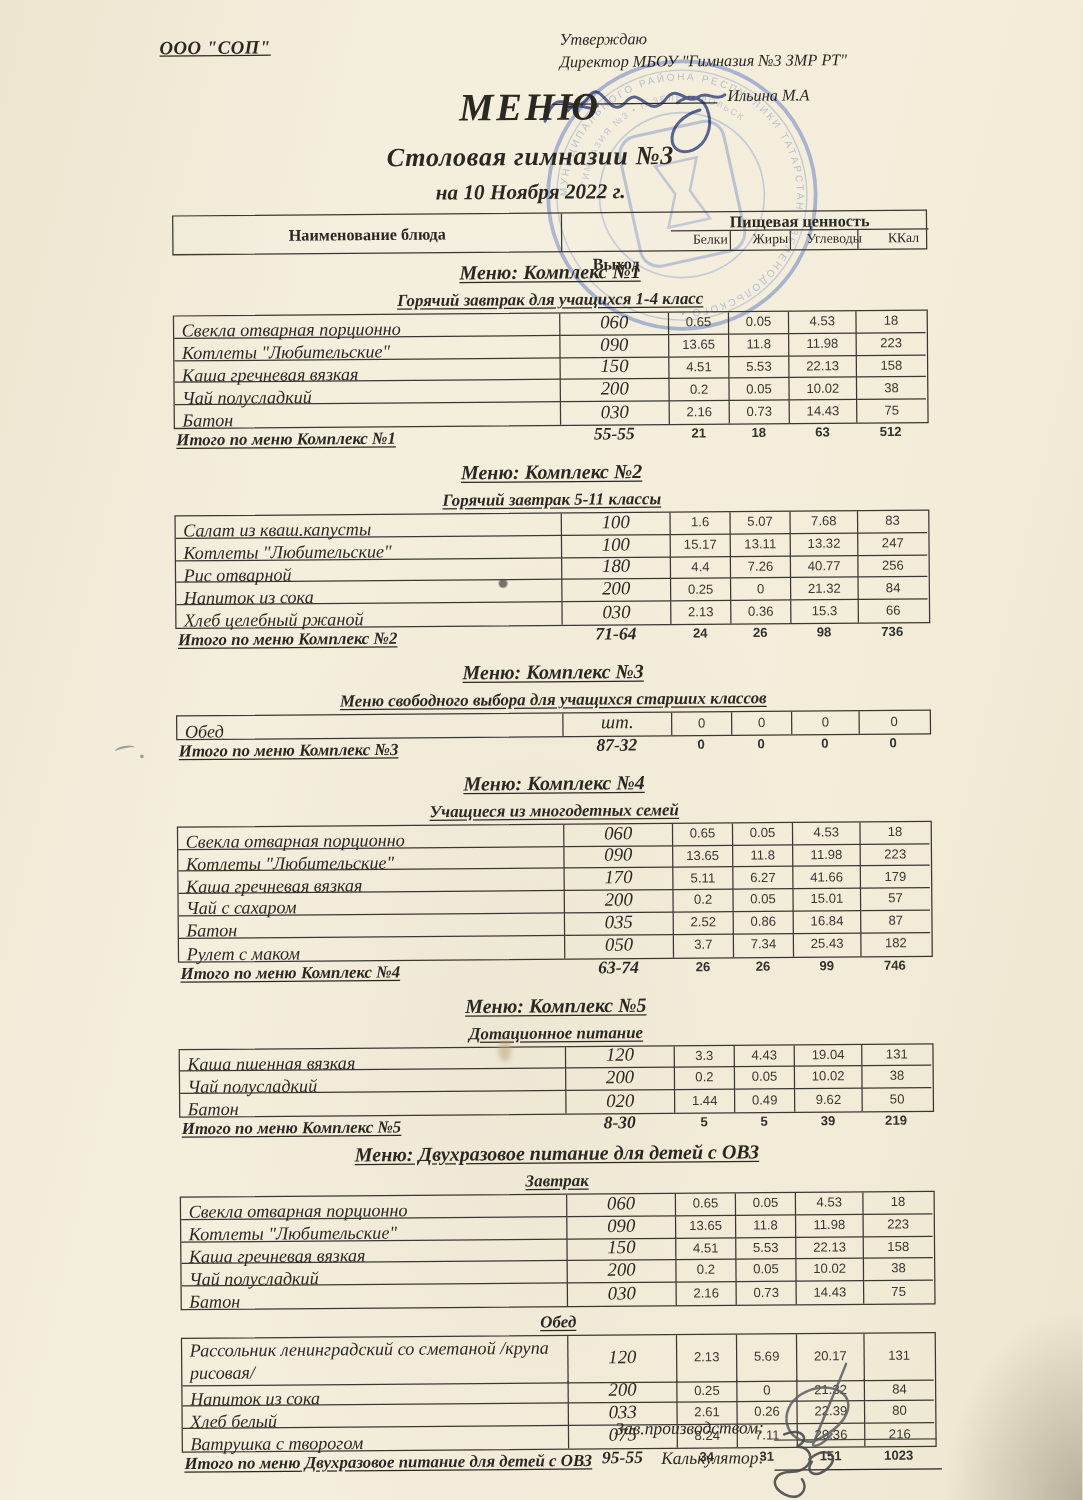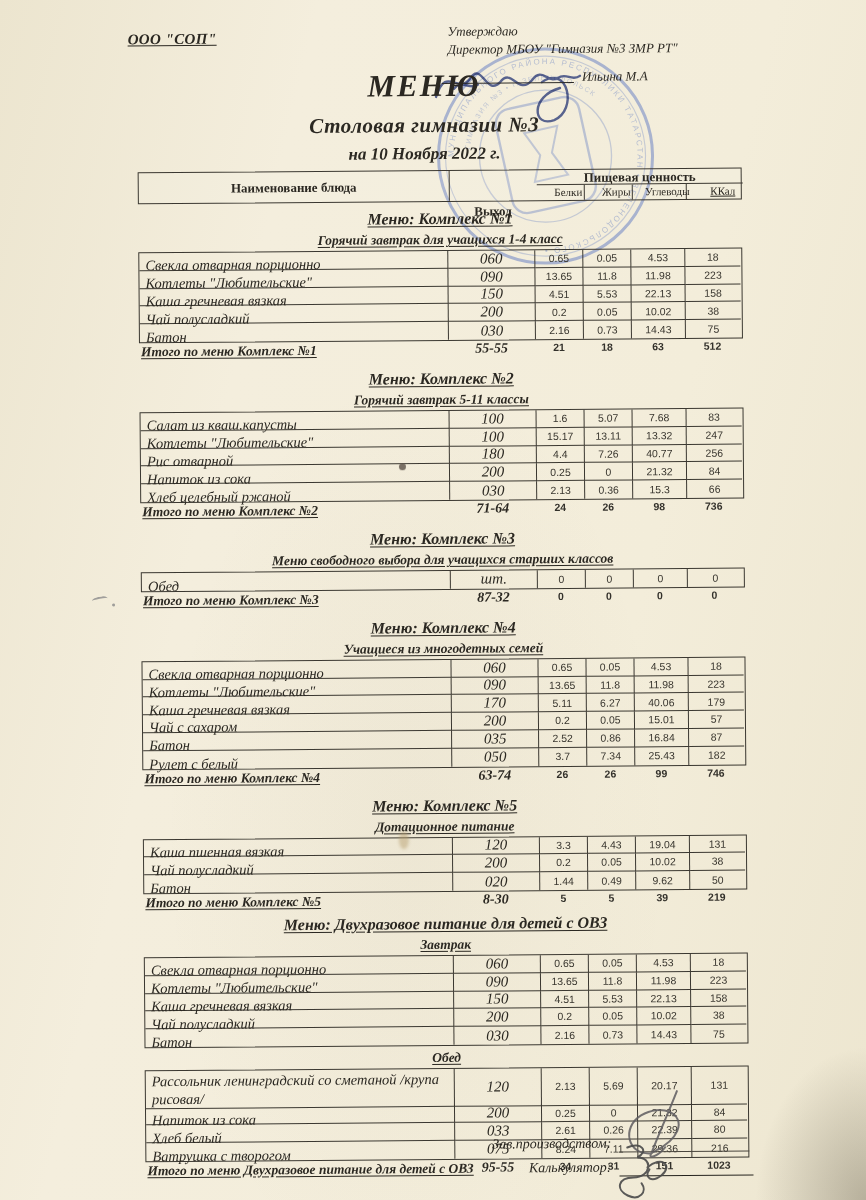--- a/index.html
+++ b/index.html
@@ -35,21 +35,21 @@
 
   
   .content{position:absolute;left:141px;top:170px;width:604px;}
   .mh{display:grid;grid-template-columns:311px 87px 48px 48px 54px 56px;grid-template-rows:15px 15px;
       border:1.8px solid #3b3831;background:rgba(255,255,255,.06);}
   .mh div{display:flex;align-items:center;justify-content:center;}
   .mh .c-name{grid-area:1/1/3/2;border-right:1.5px solid #3b3831;font:700 13px/1 "Liberation Serif",serif;}
   .mh .c-out{grid-area:1/2/3/3;border-right:1.5px solid #3b3831;font:700 13px/1 "Liberation Serif",serif;margin-top:40px;}
   .mh .c-nutr{grid-area:1/3/2/7;border-bottom:1.2px solid #3b3831;font:700 13px/1 "Liberation Serif",serif;}
   .mh .c-sub{grid-row:2;border-right:1.2px solid #3b3831;font:11px/1 "Liberation Serif",serif;margin-left:16px;}
-  .mh .c-sub:last-child{border-right:none;text-decoration:underline;}
+  .mh .c-sub:last-child{border-right:none;}
 
   .sec{margin-top:12px;}
   .sec.first{margin-top:8px;}
   .sec.ovz{margin-top:6px;}
   .sec-title{text-align:center;font:700 italic 16px/18px "Liberation Serif",serif;text-decoration:underline;text-underline-offset:2px;}
   .sub-title{margin-top:5px;text-align:center;font:700 italic 13.5px/14px "Liberation Serif",serif;text-decoration:underline;text-underline-offset:2px;}
   .tbl{margin-top:3px;border:1.6px solid #3b3831;}
   .row{display:grid;grid-template-columns:309px 87px 48px 48px 54px 55px;height:17.8px;}
   .row.tall{height:36.5px;}
   .row>div{border-right:1.3px solid #3b3831;border-bottom:1.3px solid #3b3831;overflow:visible;}
@@ -351,21 +351,21 @@
     <div class="cell-v">223</div>
   </div>
 
   <div class="row">
     <div class="cell-name">
                       <span>Каша гречневая вязкая</span>
                     </div>
     <div class="cell-out">170</div>
     <div class="cell-v">5.11</div>
     <div class="cell-v">6.27</div>
-    <div class="cell-v">40.06</div>
+    <div class="cell-v">41.66</div>
     <div class="cell-v">179</div>
   </div>
 
   <div class="row">
     <div class="cell-name">
                       <span>Чай с сахаром</span>
                     </div>
     <div class="cell-out">200</div>
     <div class="cell-v">0.2</div>
     <div class="cell-v">0.05</div>
@@ -379,21 +379,21 @@
                     </div>
     <div class="cell-out">035</div>
     <div class="cell-v">2.52</div>
     <div class="cell-v">0.86</div>
     <div class="cell-v">16.84</div>
     <div class="cell-v">87</div>
   </div>
 
   <div class="row">
     <div class="cell-name">
-                      <span>Рулет с белый</span>
+                      <span>Рулет с маком</span>
                     </div>
     <div class="cell-out">050</div>
     <div class="cell-v">3.7</div>
     <div class="cell-v">7.34</div>
     <div class="cell-v">25.43</div>
     <div class="cell-v">182</div>
   </div>
 </div>
   </div>
 </div>

